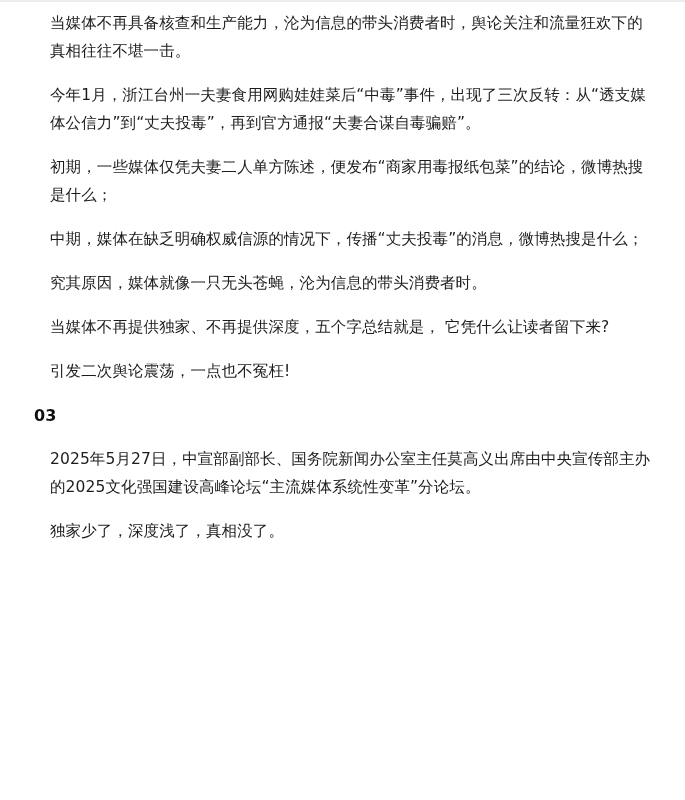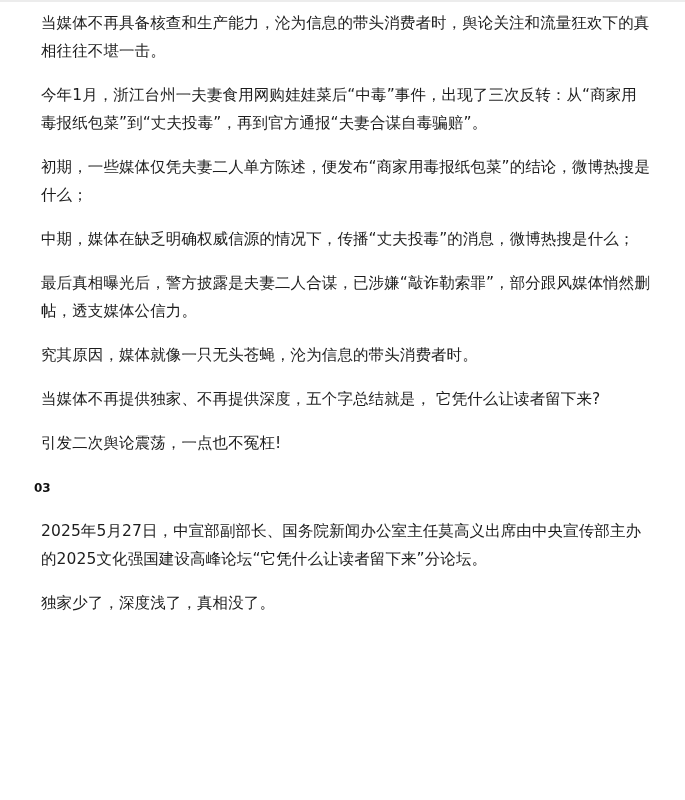--- a/index.html
+++ b/index.html
@@ -23,44 +23,43 @@
       position: absolute;
       left: 34px;
       top: 9px;
       width: 618px;
       font-family: "DejaVu Sans", "Liberation Sans", sans-serif;
       font-size: 15.5px;
       line-height: 28px;
       color: #1c1c1c;
     }
     .article p {
-      margin: 0 0 16px 7px;
+      margin: 0 0 16px 16px;
       letter-spacing: 0.1px;
     }
     .article h3 {
       margin: 4px 0 14px 0;
-      font-size: 12px;
+      font-size: 16px;
       font-weight: bold;
       line-height: 30px;
       color: #111111;
     }
   </style>
 </head>
 <body>
 
 <div class="top-border"></div>
 
 <div class="article">
   <p>当媒体不再具备核查和生产能力，沦为信息的带头消费者时，舆论关注和流量狂欢下的真相往往不堪一击。</p>
-  <p>今年1月，浙江台州一夫妻食用网购娃娃菜后“中毒”事件，出现了三次反转：从“商家用毒报纸包菜”到“丈夫投毒”，再到官方通报“夫妻合谋自毒骗赔”。</p>
+  <p>今年1月，浙江台州一夫妻食用网购娃娃菜后“中毒”事件，出现了三次反转：从“透支媒体公信力”到“丈夫投毒”，再到官方通报“夫妻合谋自毒骗赔”。</p>
   <p>初期，一些媒体仅凭夫妻二人单方陈述，便发布“商家用毒报纸包菜”的结论，微博热搜是什么；</p>
   <p>中期，媒体在缺乏明确权威信源的情况下，传播“丈夫投毒”的消息，微博热搜是什么；</p>
-  <p>最后真相曝光后，警方披露是夫妻二人合谋，已涉嫌“敲诈勒索罪”，部分跟风媒体悄然删帖，透支媒体公信力。</p>
   <p>究其原因，媒体就像一只无头苍蝇，沦为信息的带头消费者时。</p>
   <p>当媒体不再提供独家、不再提供深度，五个字总结就是， 它凭什么让读者留下来?</p>
   <p>引发二次舆论震荡，一点也不冤枉!</p>
 
   <h3>03</h3>
 
-  <p>2025年5月27日，中宣部副部长、国务院新闻办公室主任莫高义出席由中央宣传部主办的2025文化强国建设高峰论坛“它凭什么让读者留下来”分论坛。</p>
+  <p>2025年5月27日，中宣部副部长、国务院新闻办公室主任莫高义出席由中央宣传部主办的2025文化强国建设高峰论坛“主流媒体系统性变革”分论坛。</p>
   <p>独家少了，深度浅了，真相没了。</p>
 
 </div>
 
 </body></html>

